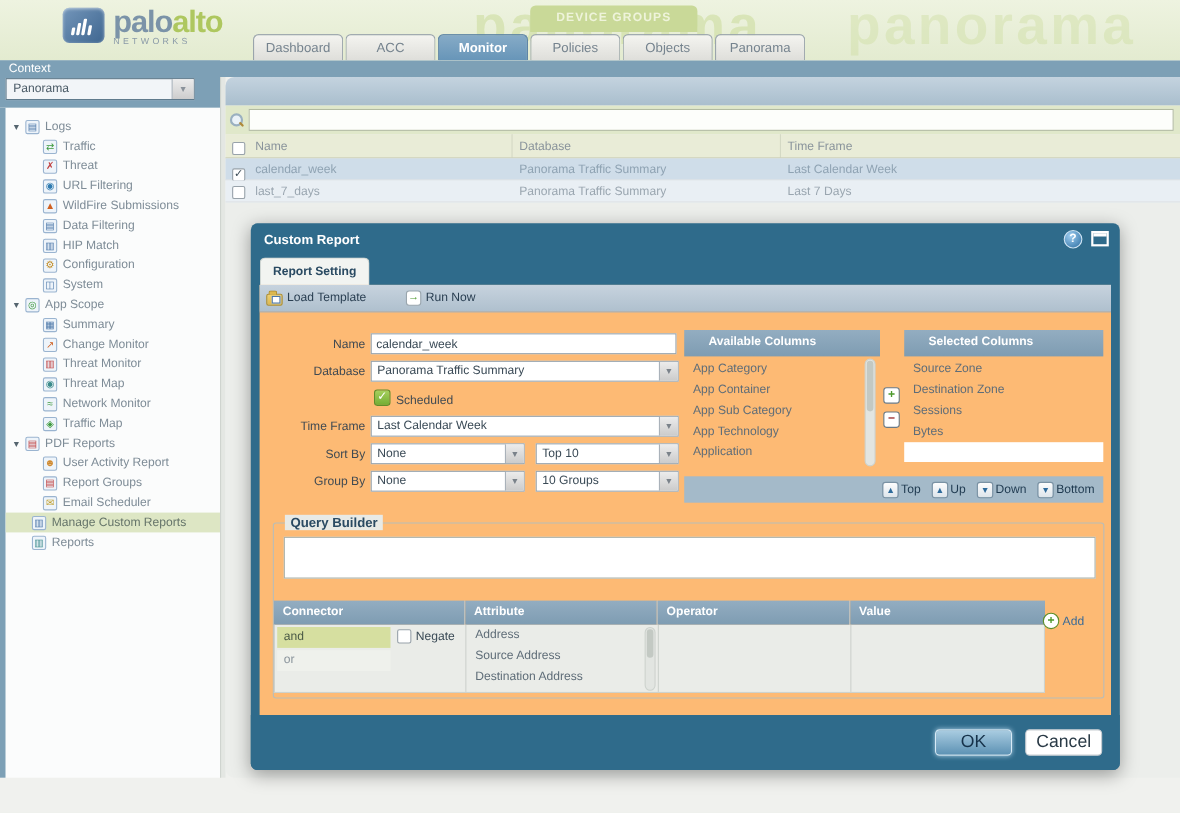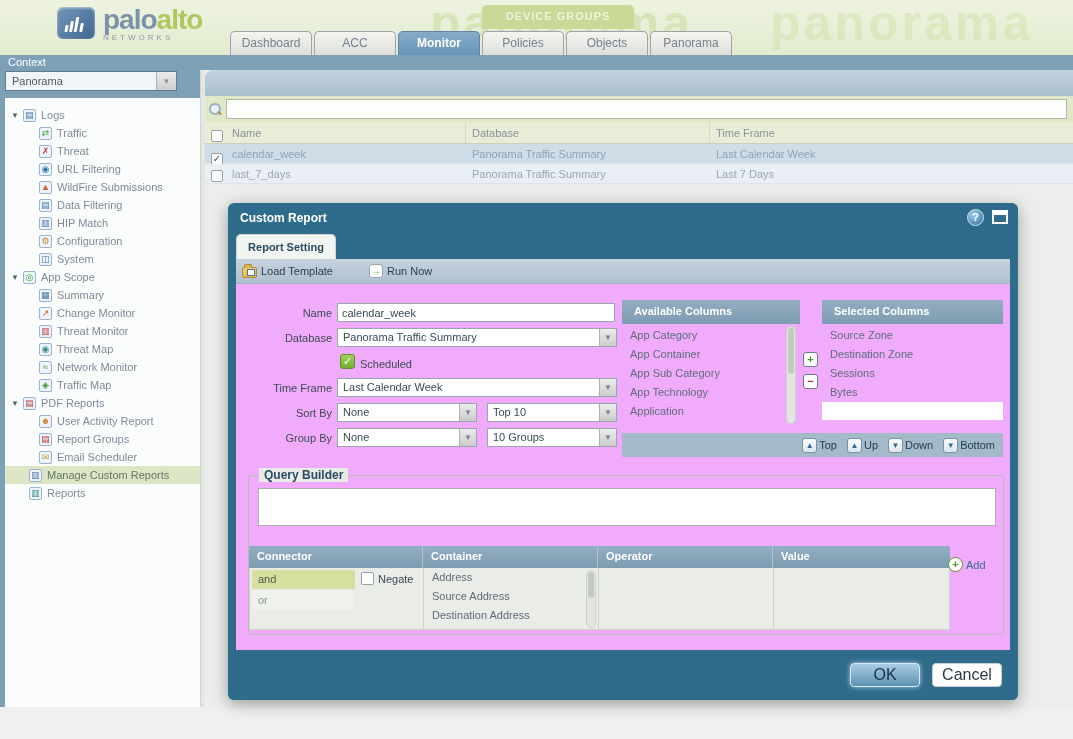--- a/index.html
+++ b/index.html
@@ -101,21 +101,21 @@
   .help-icon { position:absolute; right:34px; top:6px; width:17px; height:17px; border-radius:50%;
     background:radial-gradient(circle at 35% 30%,#9ecdf0,#2a6ca0); border:1px solid #cfe4f4; color:#fff;
     text-align:center; line-height:15px; font-weight:bold; font-size:11px; cursor:pointer; }
   .help-icon::before { content:"?"; }
   .win-icon { position:absolute; right:10px; top:7px; width:16px; height:14px; border:2px solid #fff;
     background:#2f6b8b; cursor:pointer; }
   .win-icon::before { content:""; display:block; height:3px; background:#fff; }
   .modal-tab { position:absolute; left:8px; top:31px; width:100px; height:25px; background:#f2f4f1;
     border:1px solid #cfd4cf; border-bottom:none; border-radius:5px 5px 0 0; text-align:center;
     line-height:24px; font-weight:bold; color:#2a4a62; cursor:pointer; }
-  .modal-body { position:absolute; left:8px; top:56px; width:774px; height:391px; background:#f0abfc; }
+  .modal-body { position:absolute; left:8px; top:56px; width:774px; height:391px; background:#fdba74; }
   .modal-toolbar { position:absolute; left:0; top:0; right:0; height:25px;
     background:linear-gradient(#c7d3de,#afc0ce); border-bottom:1px solid #9fb0bf;
     display:flex; align-items:center; gap:6px; padding-left:6px; color:#2a3f52; }
   .tb-btn { display:flex; align-items:center; gap:4px; cursor:pointer; margin-right:30px; }
   .folder-icon { width:15px; height:11px; background:linear-gradient(#f0d070,#ddb84e); border:1px solid #b08f30;
     border-radius:2px; position:relative; margin-top:2px; }
   .folder-icon::before { content:""; position:absolute; top:-4px; left:1px; width:6px; height:3px;
     background:#ddb84e; border:1px solid #b08f30; border-bottom:none; border-radius:2px 2px 0 0; }
   .folder-icon::after { content:""; position:absolute; right:1px; bottom:1px; width:6px; height:5px;
     background:#fff; border:1px solid #4a76a8; }
@@ -129,21 +129,21 @@
   .select { position:absolute; height:19px; background:#fff; border:1px solid #9aa6ae; color:#3a4a56;
     line-height:17px; padding-left:5px; cursor:pointer; }
   .dda { position:absolute; right:0; top:0; bottom:0; width:17px; background:linear-gradient(#ececec,#cbcbcb);
     border-left:1px solid #aab2ba; color:#7a828a; font-size:8px; display:flex; align-items:center; justify-content:center; }
   .dda::before { content:"▼"; }
   .cb-green { position:absolute; width:15px; height:15px; background:linear-gradient(#a6d05e,#74ae34);
     border:1px solid #5e8e2a; border-radius:3px; color:#fff; font-size:11px; line-height:13px; text-align:center; cursor:pointer; }
   .cb-green::before { content:"✓"; }
 
   .col-hdr { position:absolute; height:24px; background:linear-gradient(#93adc1,#7e9cb2); color:#fff;
-    font-weight:bold; line-height:23px; padding-left:12px; }
+    font-weight:bold; line-height:23px; padding-left:22px; }
   .list-item { height:19px; line-height:19px; padding-left:8px; color:#5f6d78; cursor:pointer; }
   .vscroll { position:absolute; width:10px; background:#e2e5e1; border:1px solid #cdd2cd; border-radius:5px; }
   .vthumb { position:absolute; left:1px; top:1px; width:6px; background:#c3c9c3; border-radius:4px; }
   .pm { position:absolute; width:15px; height:15px; background:#fff; border:1px solid #6a7a86; border-radius:3px;
     text-align:center; line-height:12px; font-weight:bold; font-size:11px; cursor:pointer; }
   .pm-plus { color:#4e9a2e; } .pm-minus { color:#a03030; }
   .white-slot { position:absolute; background:#fff; }
   .order-bar { position:absolute; height:24px; background:#a4bac9; display:flex; align-items:center;
     justify-content:flex-end; gap:10px; padding-right:8px; color:#1f3a50; }
   .ob { display:flex; align-items:center; gap:2px; cursor:pointer; }
@@ -442,21 +442,21 @@
           <span>Bottom</span>
         </span>
     </div>
 
     <div class="qb">
       <div class="qb-legend">Query Builder</div>
       <div class="qb-text"></div>
       <div class="q-table">
         <div class="q-hrow">
           <div class="q-hcell" style="width:174px;">Connector</div>
-          <div class="q-hcell" style="width:175px;">Container</div>
+          <div class="q-hcell" style="width:175px;">Attribute</div>
           <div class="q-hcell" style="width:175px;">Operator</div>
           <div class="q-hcell" style="width:177px; border-right:none;">Value</div>
         </div>
         <div class="q-body">
           <div class="q-col qc1">
             <div class="and-cell">and</div>
             <div class="negate">
               <span class="cb" style="width:13px;height:13px;"></span>
               <span>Negate</span>
             </div>

